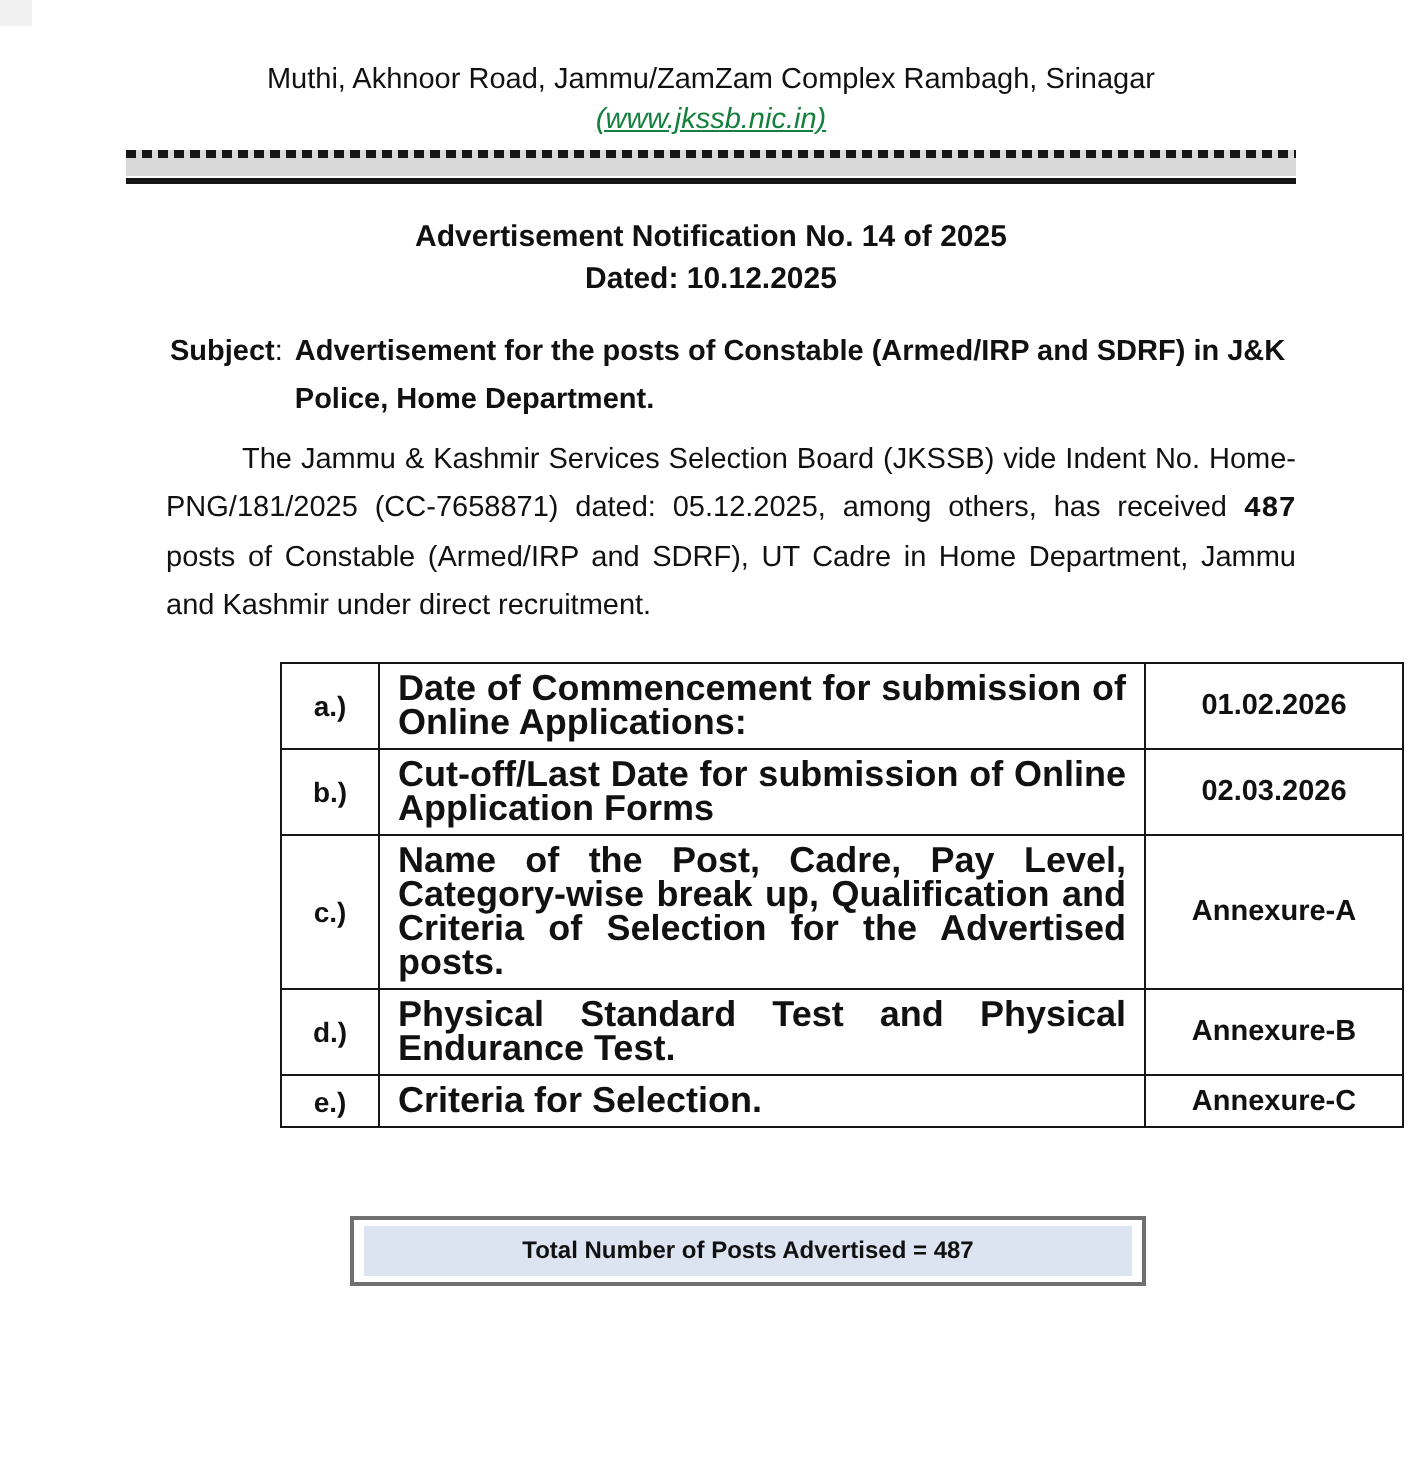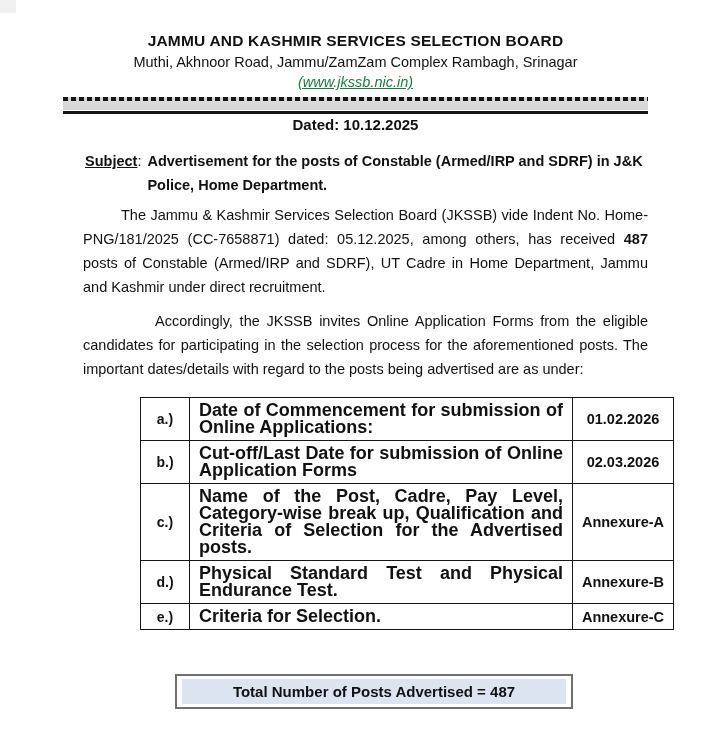--- a/index.html
+++ b/index.html
@@ -83,39 +83,38 @@
   .subject {
     margin-top: 14px;
     margin-left: 22px;
     display: flex;
     font-size: 14.5px;
     line-height: 24px;
   }
   .subject-label {
     font-weight: bold;
     white-space: pre;
-    text-decoration: underline;
   }
   .subject-colon { white-space: pre; }
   .subject-text {
     font-weight: bold;
     width: 502px;
     margin-left: 6px;
   }
   
   .para {
     font-size: 14.5px;
     line-height: 24px;
     text-align: justify;
     margin-left: 20px;
     width: 565px;
   }
   .para1 { margin-top: 6px;  text-indent: 38px; }
   .para2 { margin-top: 10px; text-indent: 72px; }
-  .bold-inline { font-weight: bold; }
+  .bold-inline { font-weight: bold; font-family: Liberation Mono, monospace; }
   
   table.sched {
     margin-top: 16px;
     margin-left: 77px;
     border-collapse: collapse;
     width: 508px;
     table-layout: fixed;
   }
   table.sched td {
     border: 1.6px solid #161616;
@@ -132,69 +131,68 @@
     width: 364px;
     font-size: 18px;
     line-height: 17px;
     text-align: justify;
     padding: 4px 9px;
   }
   td.c-val {
     width: 96px;
     text-align: center;
     font-size: 14.5px;
-    padding: 4px 2px;
+    padding: 4px 16px;
   }
   
   .banner {
     margin-top: 44px;
     margin-left: 112px;
     width: 398px;
     border: 2px solid #707070;
     background: #ffffff;
     padding: 3px 5px;
     box-sizing: border-box;
   }
   .banner-inner {
     background: #dbe4f0;
     text-align: center;
     font-weight: bold;
-    font-size: 15px;
+    font-size: 12px;
     line-height: 25px;
   }
 </style>
 </head>
 <body>
 
 <div class="scan-artifact"></div>
 
 <div class="doc">
 
-  <div class="hdr-line2">JAMMU AND KASHMIR SERVICES SELECTION BOARD</div>
   <div class="hdr-address">Muthi, Akhnoor Road, Jammu/ZamZam Complex Rambagh, Srinagar</div>
   <div class="hdr-website"><a href="#">(www.jkssb.nic.in)</a></div>
 
   <div class="sep">
     <div class="sep-dashes">
         <div class="dash-bar"></div>
       </div>
     <div class="sep-solid"></div>
   </div>
 
+  <div class="notif-title">Advertisement Notification No. 14 of 2025</div>
   <div class="notif-dated">Dated: 10.12.2025</div>
 
   <div class="subject">
     <span class="subject-label">Subject</span>
       <span class="subject-colon">:</span>
     <span class="subject-text">Advertisement for the posts of Constable (Armed/IRP and SDRF) in J&amp;K Police, Home Department.</span>
   </div>
 
   <div class="para para1"><span>The Jammu &amp; Kashmir Services Selection Board (JKSSB) vide Indent No. Home-PNG/181/2025 (CC-7658871) dated: 05.12.2025, among others, has received </span><span class="bold-inline">487</span><span> posts of Constable (Armed/IRP and SDRF), UT Cadre in Home Department, Jammu and Kashmir under direct recruitment.</span></div>
 
-  <div class="para para2">Accordingly, the JKSSB invites Online Application Forms from the eligible candidates for participating in the selection process for the aforementioned posts. The important dates/details with regard to the posts being advertised are as under:</div>
 
   <table class="sched">
     <tbody>
       <tr>
         <td class="c-sno">a.)</td>
         <td class="c-desc">Date of Commencement for submission of Online Applications:</td>
         <td class="c-val">01.02.2026</td>
       </tr>
       <tr>
         <td class="c-sno">b.)</td>

